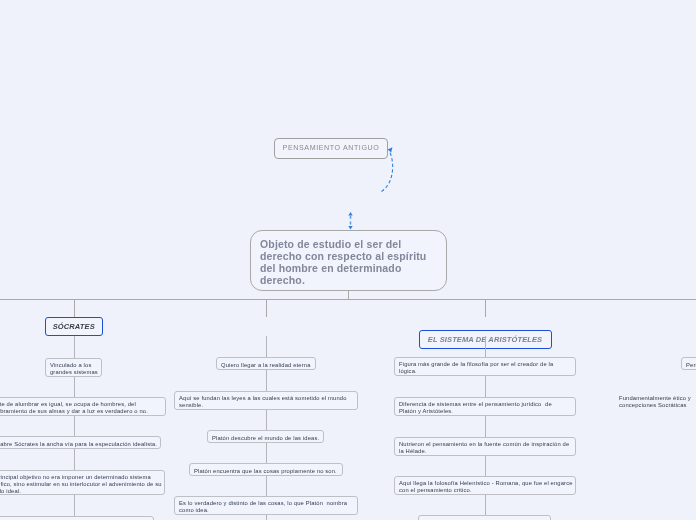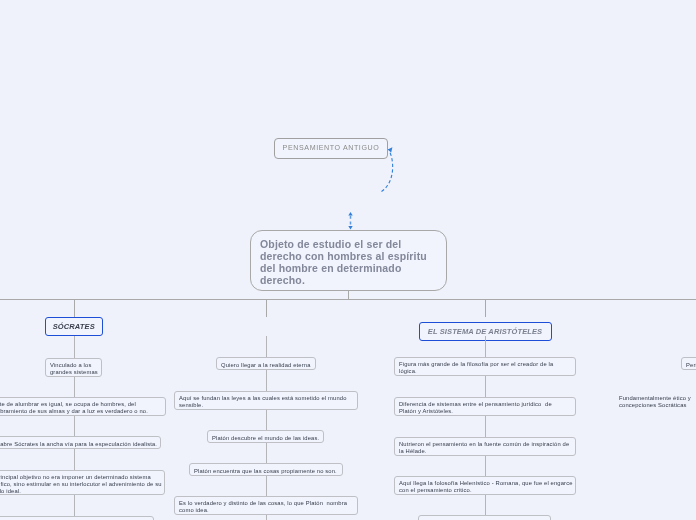--- a/index.html
+++ b/index.html
@@ -111,21 +111,21 @@
       <div class="txtline">Platón encuentra que las cosas propiamente no son.</div>
     </div>
   </div>
   <div class="node" style="left:174px;top:496px;width:184px;height:19px">
     <div class="lbl">
       <div class="txtline">Es lo verdadero y distinto de las cosas, lo que Platón  nombra</div>
       <div class="txtline">como idea.</div>
     </div>
   </div>
   <div class="vline" style="left:485px;top:300px;height:17px"></div>
-  <div class="node hdr dim" style="left:418.5px;top:322px;width:133px;height:19px">
+  <div class="node hdr dim" style="left:418.5px;top:330px;width:133px;height:19px">
     <div class="lbl">
       <span>EL SISTEMA DE ARISTÓTELES</span>
     </div>
   </div>
   <div class="cline" style="left:485px;top:336px;height:21px"></div>
   <div class="cline" style="left:485px;top:376px;height:21px"></div>
   <div class="cline" style="left:485px;top:416px;height:21px"></div>
   <div class="cline" style="left:485px;top:456px;height:20px"></div>
   <div class="cline" style="left:485px;top:495px;height:20px"></div>
   <div class="cline" style="left:485px;top:534px;height:-14px"></div>
@@ -177,18 +177,18 @@
     <path d="M350.5 229.5 l2.2 -3.4 l-4.4 0 z" fill="#2f7fdb"></path>
   </svg>
   <div class="node big" style="left:274px;top:138px;width:114px;height:21px">
     <div class="lbl">
       <span>PENSAMIENTO ANTIGUO</span>
     </div>
   </div>
   <div class="node wrap" style="left:250px;top:230px;width:197px;height:61px">
     <div class="lbl">
       <div class="txtline">Objeto de estudio el ser del</div>
-      <div class="txtline">derecho con hombres al espíritu</div>
+      <div class="txtline">derecho con respecto al espíritu</div>
       <div class="txtline">del hombre en determinado</div>
       <div class="txtline">derecho.</div>
     </div>
   </div>
 </div>
 
 </body></html>

